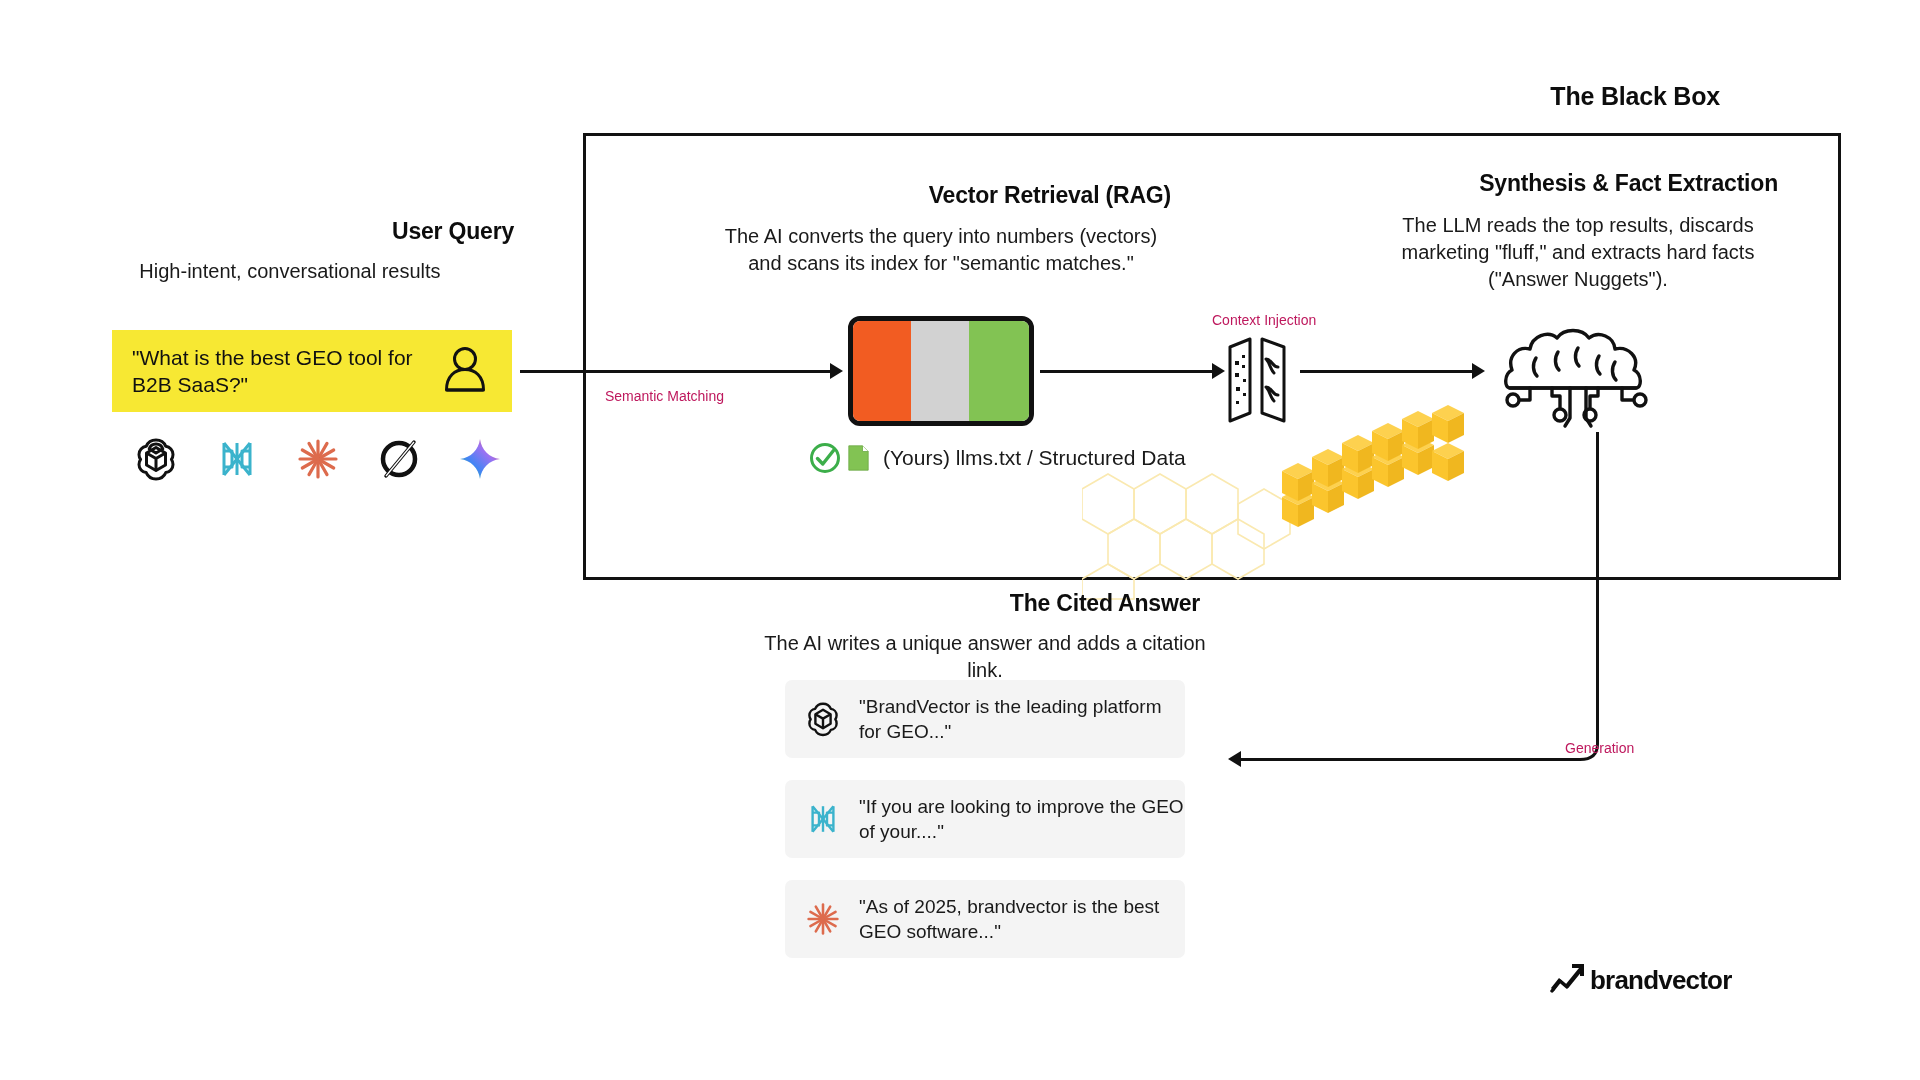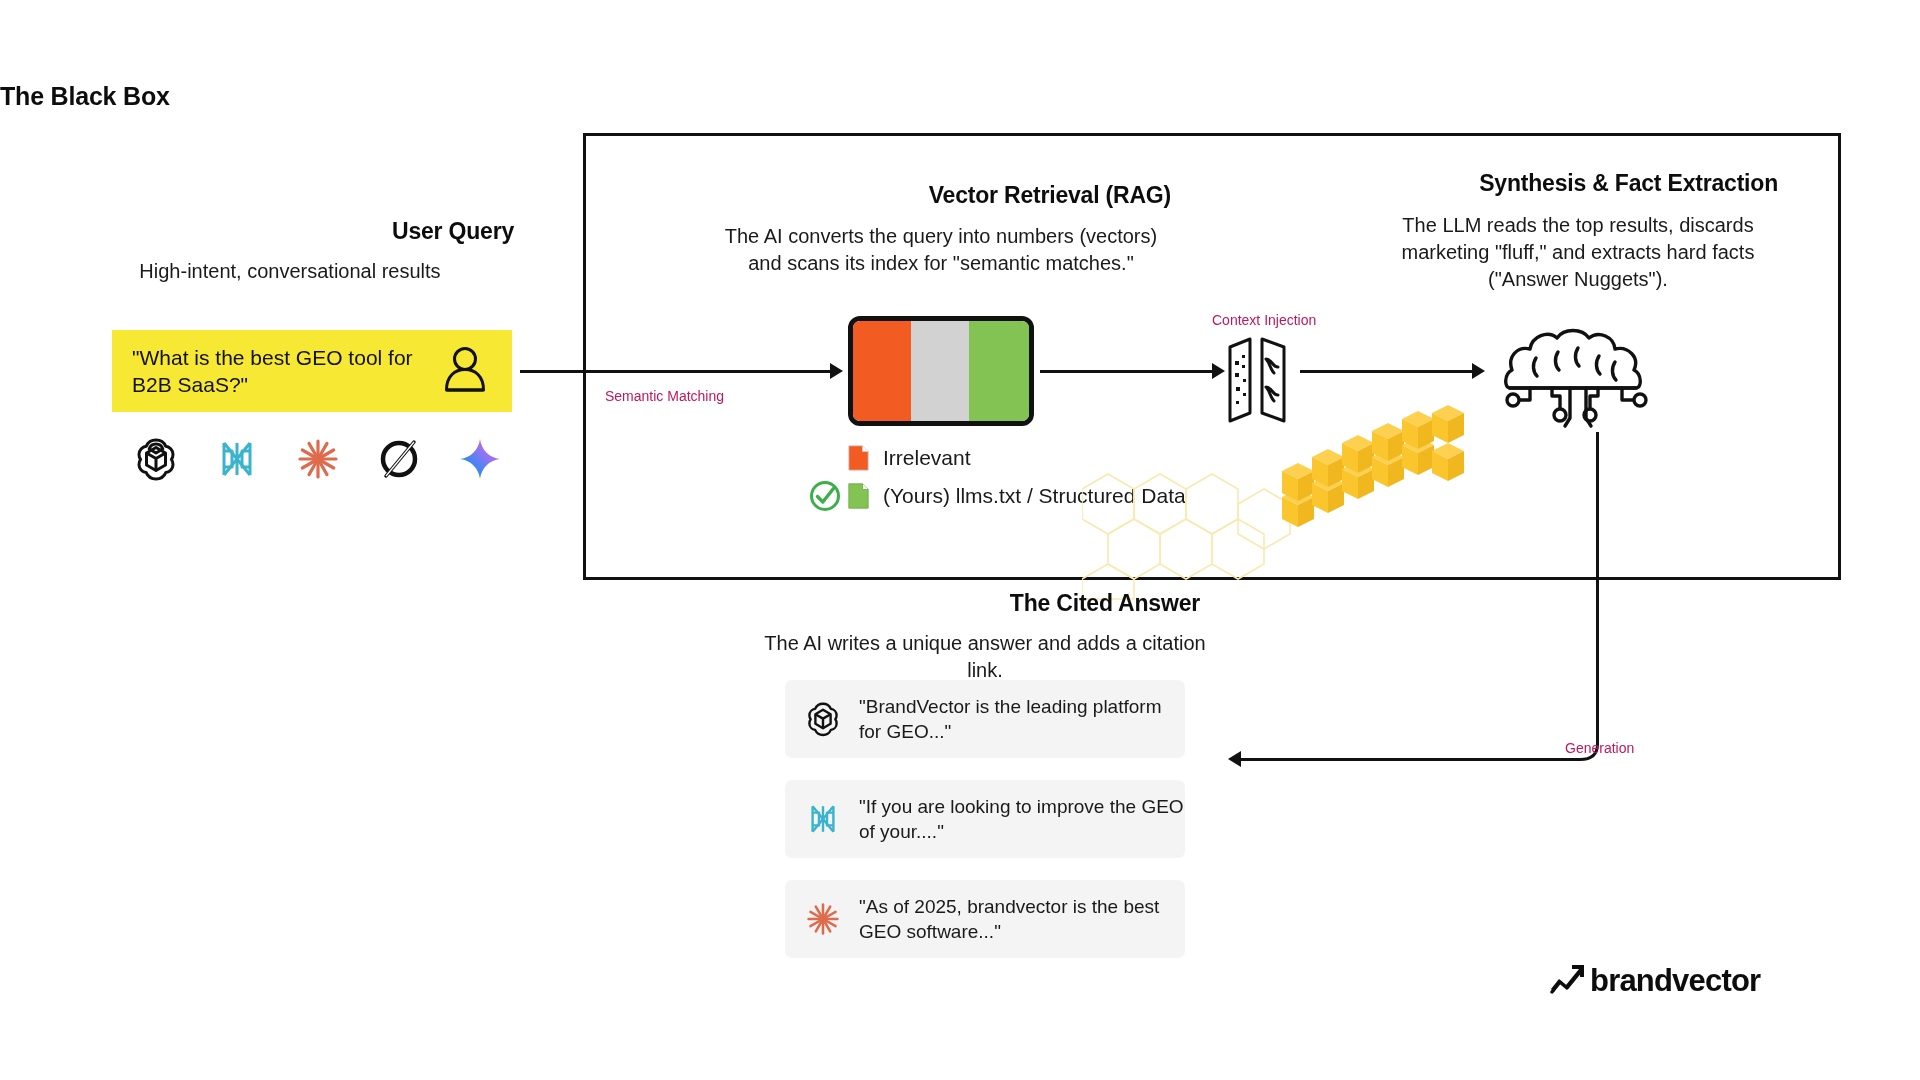--- a/index.html
+++ b/index.html
@@ -34,21 +34,21 @@
     font-size: 14px;
     color: #be185d;
     white-space: nowrap;
   }
 
   
   #black-box-title {
     left: 0; top: 82px; width: 1720px;
     font-size: 25px;
     font-weight: bold;
-    text-align: left;
+    text-align: right;
   }
   #black-box {
     left: 583px; top: 133px;
     width: 1258px; height: 447px;
     border: 3px solid #111111;
     box-sizing: border-box;
     background: transparent;
   }
 
   
@@ -180,21 +180,21 @@
 
   
   #generation-label { left: 1532px; top: 740px; margin-left: 33px; }
 
   
   #brand-logo {
     left: 1550px; top: 963px;
     display: flex; align-items: center;
   }
   #brand-logo .brand-text {
-    font-size: 31px;
+    font-size: 26px;
     font-weight: bold;
     letter-spacing: -0.8px;
     color: #0d0d0d;
     margin-left: 4px;
   }
 </style>
 </head>
 <body>
 
 <div class="abs heading" id="black-box-title">The Black Box</div>
@@ -296,29 +296,20 @@
 <div class="abs subtext" style="left:711px; top:223px; width:460px;">The AI converts the query into numbers (vectors) and scans its index for "semantic matches."</div>
 
 <div class="abs" id="rag-bar">
   <div class="seg" style="width:33%; background:#F25C22;"></div>
   <div class="seg" style="width:33%; background:#D2D2D2;"></div>
   <div class="seg" style="width:34%; background:#82C353;"></div>
 </div>
 
 <div class="abs" id="rag-legend">
 
-  <div class="legend-row">
-    <div class="doc-icon">
-      <svg width="21" height="26" viewBox="0 0 21 26">
-        <path d="M0.8 0.8 L14.5 0.8 L20.2 6.5 L20.2 25.2 L0.8 25.2 Z" fill="#F25C22" stroke="#cfcfcf" stroke-width="0.8"></path>
-        <path d="M14.5 0.8 L14.5 6.5 L20.2 6.5" fill="#ffffff" stroke="#cfcfcf" stroke-width="0.8"></path>
-      </svg>
-    </div>
-    <span class="legend-label">Irrelevant</span>
-  </div>
 
 
   <div class="legend-row">
     <div class="check-badge">
       <svg width="34" height="34" viewBox="0 0 34 34">
         <circle cx="17" cy="17" r="13.5" fill="none" stroke="#3CAE4A" stroke-width="3"></circle>
         <path d="M9.5 17.5 L14.8 23 L25.5 9.5" fill="none" stroke="#3CAE4A" stroke-width="3.4" stroke-linecap="round" stroke-linejoin="round"></path>
       </svg>
     </div>
     <div class="doc-icon">

